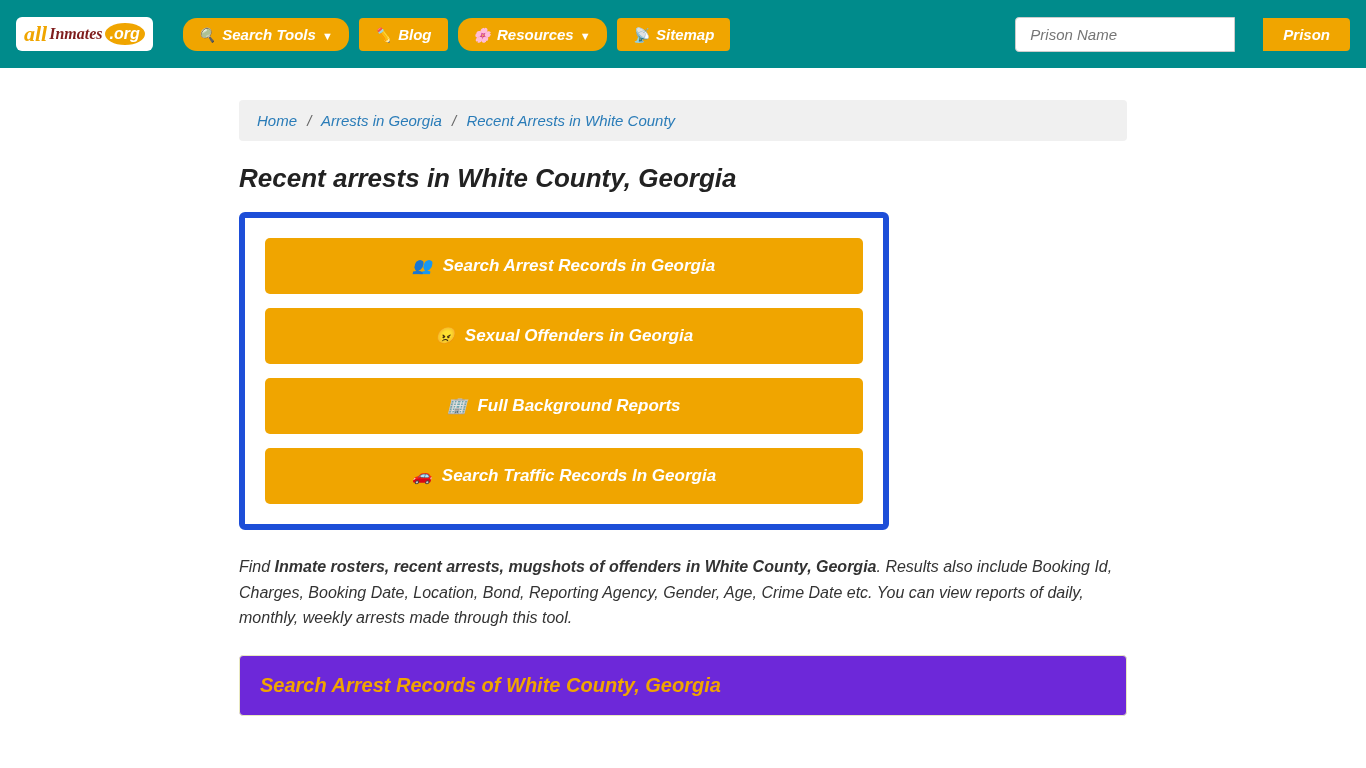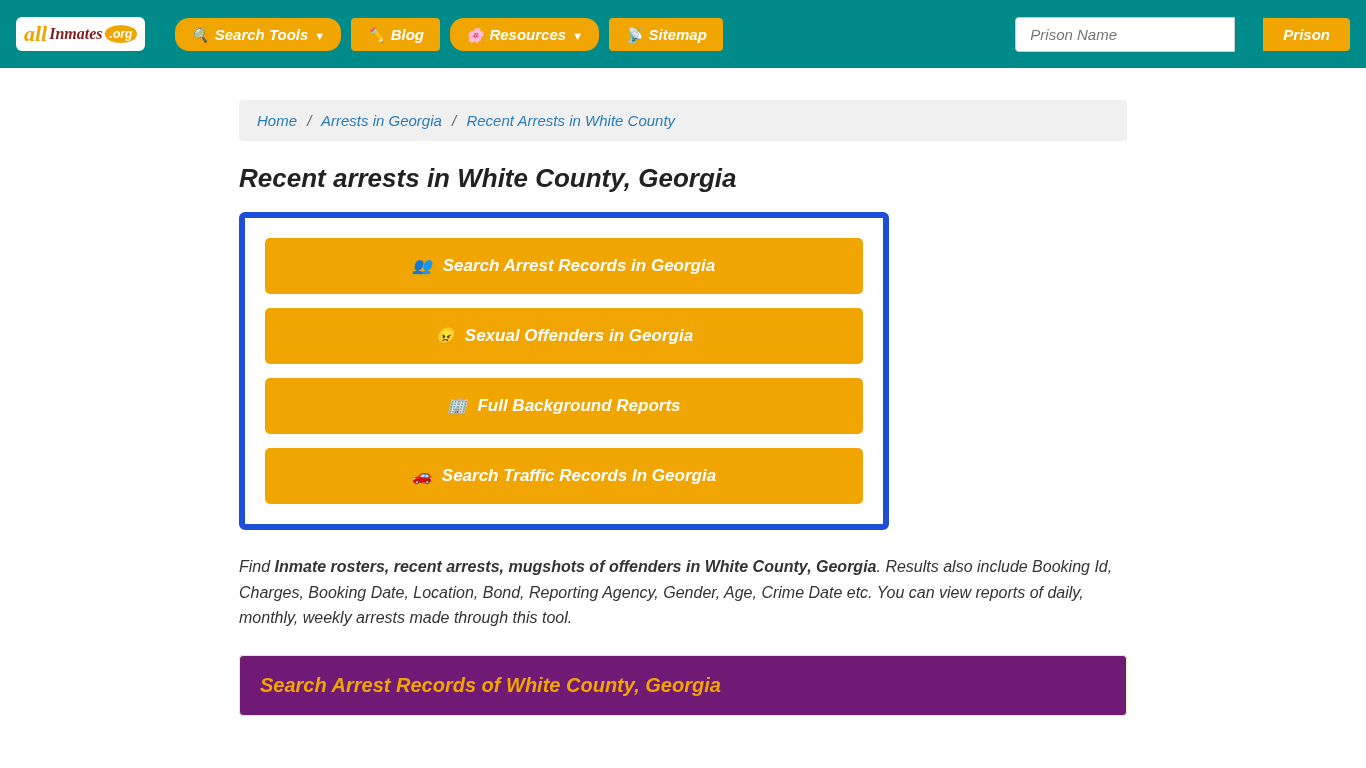--- a/index.html
+++ b/index.html
@@ -26,21 +26,21 @@
       display: flex;
       align-items: center;
       gap: 2px;
     }
     .logo-all { color: #f0a500; font-weight: 900; font-size: 22px; font-family: Georgia, serif; }
     .logo-inmates { color: #7f1d1d; font-weight: 900; font-size: 16px; font-family: Georgia, serif; }
     .logo-org {
       background: #f0a500;
       border-radius: 50%;
       color: #fff;
-      font-size: 12px;
+      font-size: 16px;
       padding: 2px 5px;
       font-weight: bold;
     }
 
     .nav-btn {
       background: #f0a500;
       color: #fff;
       border: none;
       border-radius: 14px;
       padding: 8px 16px;
@@ -149,21 +149,21 @@
     .description {
       font-size: 16px;
       line-height: 1.6;
       color: #333;
       margin-bottom: 24px;
     }
     .description b { font-weight: bold; }
 
     
     .search-record-section {
-      background: #701a75;
+      background: #6d28d9;
       border: 1px solid #e8e8c0;
       border-radius: 4px;
       padding: 18px 20px;
     }
     .search-record-title {
       font-size: 20px;
       font-weight: bold;
       color: #f0a500;
       margin-bottom: 0;
     }

